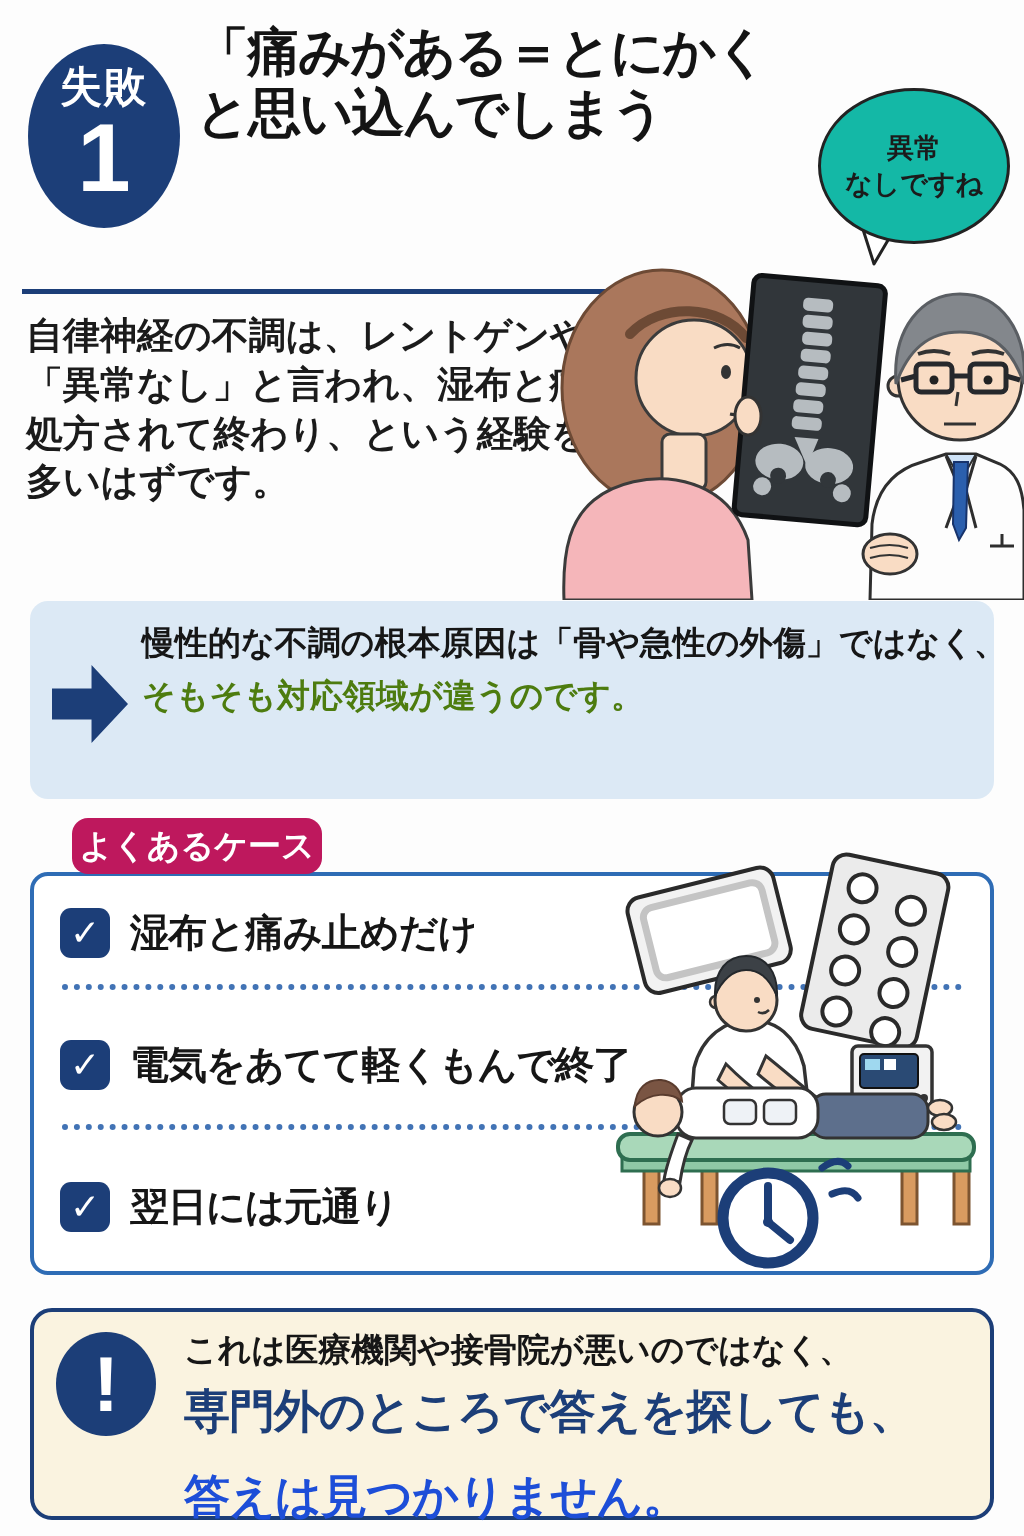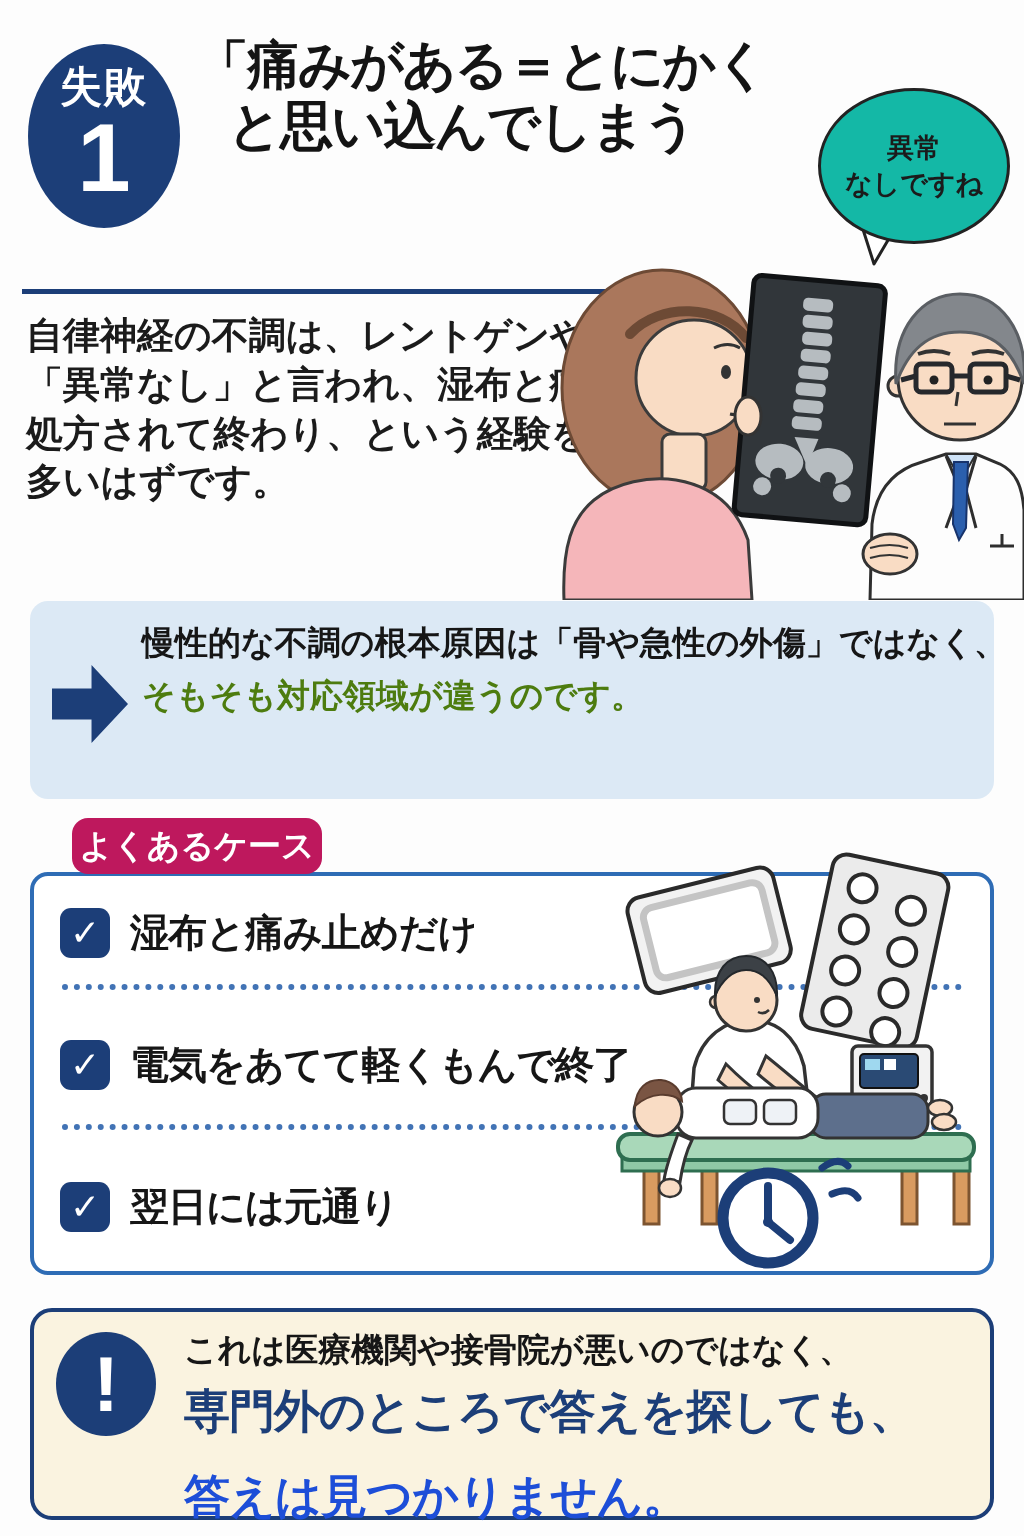--- a/index.html
+++ b/index.html
@@ -4,26 +4,26 @@
 <style>
   html,body{margin:0;padding:0;background:#ffffff;}
   body{font-family:"Liberation Sans","DejaVu Sans",sans-serif;color:#1b1b1b;}
   .page{position:relative;width:1024px;height:1536px;background:#fdfdfd;overflow:hidden;margin:0 auto;}
 
   
   .badge{position:absolute;left:28px;top:44px;width:152px;height:184px;border-radius:50%;
          background:#1c3e78;display:flex;flex-direction:column;align-items:center;justify-content:center;color:#fff;}
   .badge .lbl{font-size:42px;font-weight:900;letter-spacing:2px;line-height:1;}
   .badge .num{font-size:96px;font-weight:900;line-height:1;margin-top:2px;}
-  .title{position:absolute;left:196px;top:37px;line-height:1.04;white-space:nowrap;}
+  .title{position:absolute;left:196px;top:24px;line-height:1.04;white-space:nowrap;}
   .title .t1{font-size:53px;font-weight:900;color:#141414;letter-spacing:-2px;}
   .title .t2{font-size:76px;font-weight:900;letter-spacing:-3px;margin-top:4px;}
   .title .t2 .hl{color:#2b5cad;}
   .title .t2 .sfx{color:#141414;}
-  .title .t3{font-size:53px;font-weight:900;color:#141414;letter-spacing:-2px;margin-top:6px;margin-left:32px;}
+  .title .t3{font-size:53px;font-weight:900;color:#141414;letter-spacing:-2px;margin-top:6px;}
   .divider{position:absolute;left:22px;top:289px;width:600px;height:5px;background:#1c3e78;}
 
   .bubble{position:absolute;left:818px;top:88px;width:186px;height:150px;background:#14b8a6;border:3px solid #222;
           border-radius:50%;display:flex;flex-direction:column;align-items:center;justify-content:center;z-index:5;}
   .bubble .bl{font-size:27px;font-weight:800;line-height:1.35;color:#1b1b1b;}
   .bubble-tail{position:absolute;left:852px;top:218px;z-index:4;}
 
   
   .intro{position:absolute;left:26px;top:312px;font-size:37px;font-weight:700;line-height:1.32;color:#1b1b1b;z-index:1;}
   .scene-doctor{position:absolute;left:498px;top:228px;z-index:2;}

